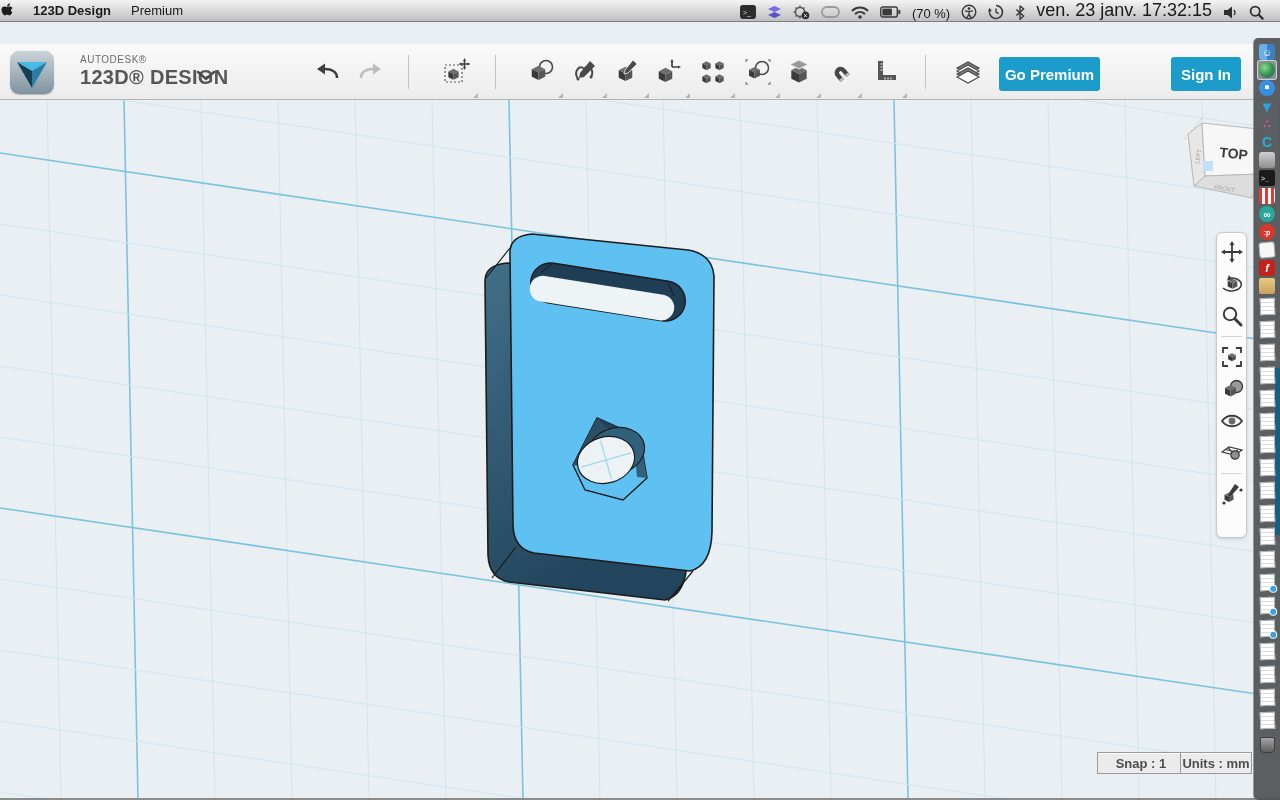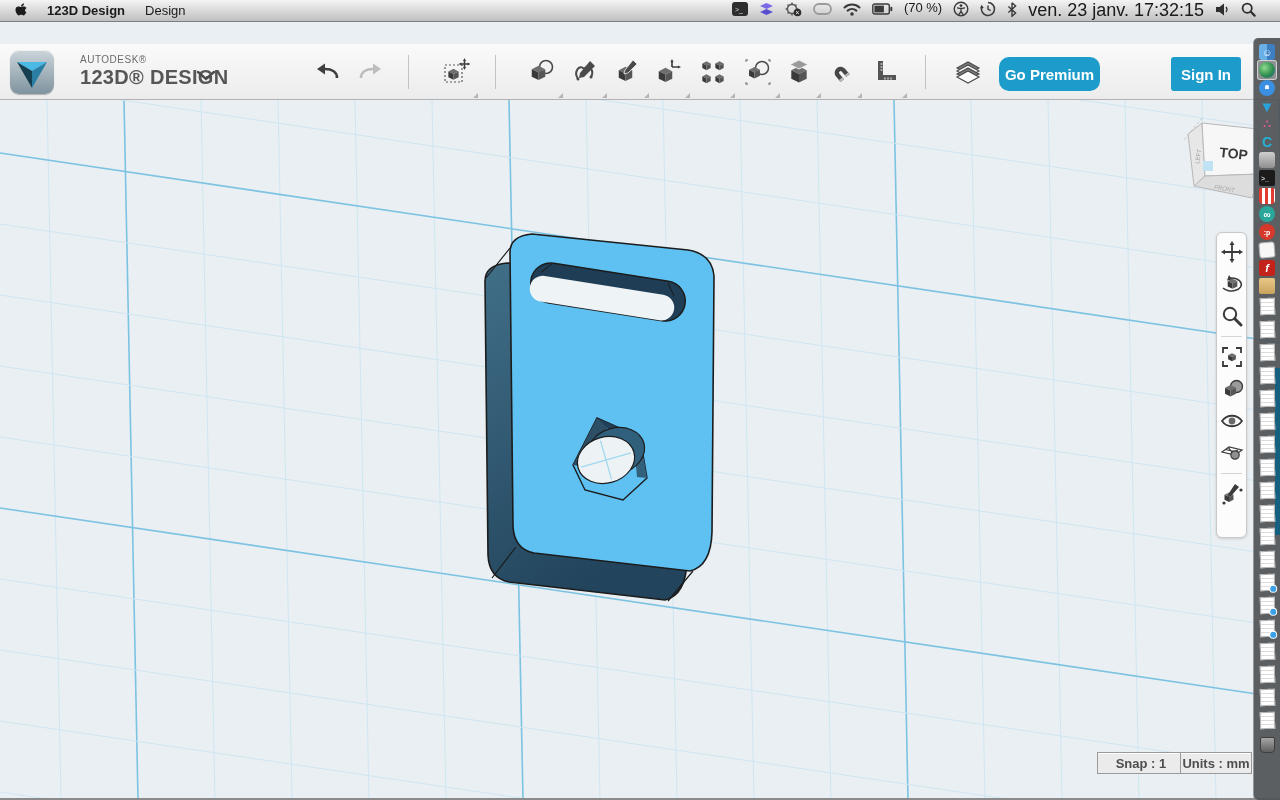--- a/index.html
+++ b/index.html
@@ -2,23 +2,23 @@
 <html><head>
 <meta charset="utf-8">
 <style>
   * { margin:0; padding:0; box-sizing:border-box; }
   html,body { width:1280px; height:800px; overflow:hidden; background:#000;
               font-family:"Liberation Sans", sans-serif; }
   
   .menubar { position:absolute; left:0; top:0; width:1280px; height:22px;
     background:linear-gradient(#f4f4f4,#bfbfbf); border-bottom:1px solid #7e7e7e;
     display:flex; align-items:center; font-size:13px; color:#1a1a1a; z-index:60; }
-  .mb-left { display:flex; align-items:center; padding-left:14px; gap:20px; }
+  .mb-left { display:flex; align-items:center; gap:20px; }
   .mb-appname { font-weight:bold; }
-  .mb-right { margin-left:auto; display:flex; align-items:flex-start; gap:11px; padding-right:24px; }
+  .mb-right { margin-left:auto; display:flex; align-items:flex-end; gap:11px; padding-right:16px; }
   .mi { display:flex; align-items:center; height:18px; }
   .mb-clock { font-size:18px; }
   
   .window { position:absolute; left:0; top:22px; width:1280px; height:778px; background:#e9eff3; }
   .titlebar { position:absolute; left:0; top:0; width:100%; height:22px;
     background:linear-gradient(#f0f0f0,#cbcbcb); border-bottom:1px solid #979797;
     display:flex; align-items:center; }
   .tl-lights { position:absolute; left:10px; top:4px; display:flex; gap:8px; }
   .light { width:13px; height:13px; border-radius:50%; border:1px solid rgba(0,0,0,.35); }
   .l-red{ background:radial-gradient(circle at 35% 30%, #ff9a94,#ec6057 60%,#d3352b);}
@@ -34,21 +34,21 @@
   .brand-top { font-size:10px; color:#6b6b6b; letter-spacing:.5px; }
   .brand-bot { font-size:20px; font-weight:bold; color:#565656; letter-spacing:.3px; }
   .chev { position:absolute; left:196px; top:24px; width:22px; height:14px; cursor:pointer; }
   .tool { position:absolute; top:14px; width:30px; height:30px; background:none; border:none; cursor:pointer; }
   .tool.dd::after { content:""; position:absolute; right:-7px; bottom:-10px;
     border-left:5px solid transparent; border-bottom:5px solid #b5b5b5; }
   .tsep { position:absolute; top:11px; width:1px; height:34px; background:#c3c3c3; }
   .btn-prem { position:absolute; top:13px; height:34px; background:#1b9cca; border:none;
     border-radius:3px; color:#fff; font-weight:bold; font-size:15px; cursor:pointer;
     font-family:"Liberation Sans",sans-serif; }
-  #btn-go { left:999px; width:101px;border-radius:10px; }
+  #btn-go { left:999px; width:101px; }
   #btn-si { left:1171px; width:70px; }
   
   .canvas { position:absolute; left:0; top:78px; width:1280px; height:700px;
     background:#e9eff3; overflow:hidden; border-bottom:2px solid #8b8b8b; }
   #grid { position:absolute; left:0; top:0; }
   #model { position:absolute; left:440px; top:90px; }
   
   .viewcube { position:absolute; left:1172px; top:10px; width:96px; height:96px; cursor:pointer; }
   
   .navbar { position:absolute; left:1216px; top:132px; width:31px; height:306px;
@@ -114,21 +114,21 @@
 </svg>
 
 <div class="menubar">
   <div class="mb-left">
     <span class="mi">
       <svg width="13" height="15" viewBox="0 0 13 15">
           <path fill="#1c1c1c" d="M9.2 2.6c.5-.6.9-1.5.7-2.4-.7.1-1.6.6-2.1 1.2-.5.5-.9 1.4-.7 2.2.8.1 1.6-.4 2.1-1zM10.9 7.9c0-2 1.6-2.9 1.7-3-.9-1.3-2.3-1.5-2.8-1.5-1.2-.1-2.3.7-2.9.7-.6 0-1.5-.7-2.5-.7C2.9 3.4 1.5 4.5 1.5 6.7c0 1.4.5 2.9 1.2 3.9.6.9 1.3 1.9 2.2 1.8.9 0 1.2-.6 2.3-.6 1.1 0 1.4.6 2.3.6.9 0 1.5-.9 2.1-1.8.4-.6.6-1.1.8-1.4-1.4-.6-1.5-2.3-1.5-1.3z"></path>
         </svg>
     </span>
     <span class="mb-appname">123D Design</span>
-    <span>Design</span>
+    <span>Premium</span>
   </div>
   <div class="mb-right">
     <span class="mi">
       <svg width="16" height="14" viewBox="0 0 16 14">
           <rect x="0" y="0" width="16" height="14" rx="3" fill="#2d2d2d"></rect>
           <text x="3" y="10" font-size="7" fill="#ddd" font-family="Liberation Sans">&gt;_</text>
         </svg>
     </span>
     <span class="mi">
       <svg width="15" height="13" viewBox="0 0 15 13">

